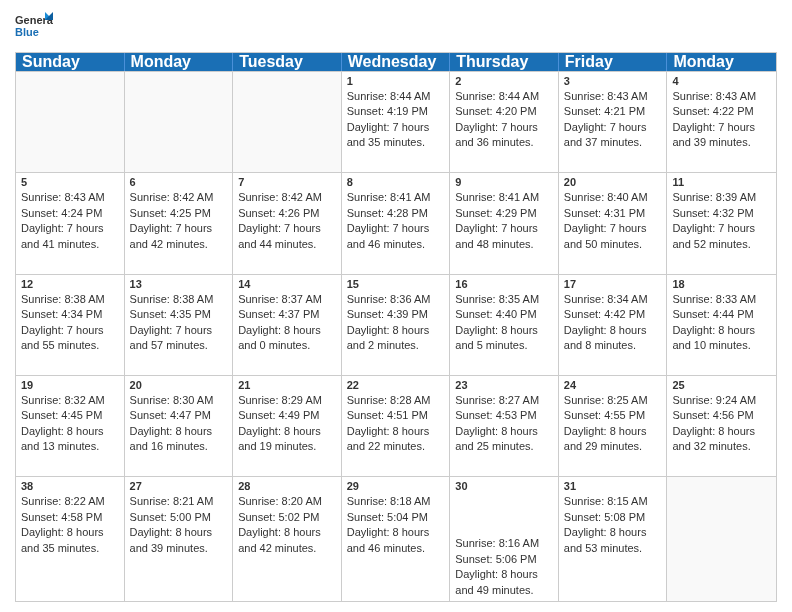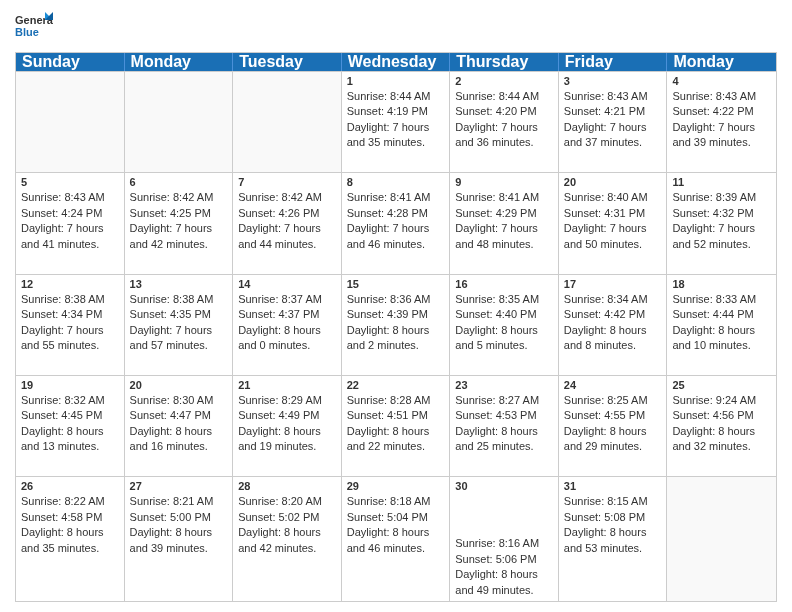--- a/index.html
+++ b/index.html
@@ -303,21 +303,21 @@
           <div class="cal-cell">
             <div class="day-number">25</div>
             <div class="day-info" style="white-space: pre-line;">Sunrise: 9:24 AM
 Sunset: 4:56 PM
 Daylight: 8 hours
 and 32 minutes.</div>
           </div>
         </div>
         <div class="cal-row">
           <div class="cal-cell">
-            <div class="day-number">26</div>
+            <div class="day-number">38</div>
             <div class="day-info" style="white-space: pre-line;">Sunrise: 8:22 AM
 Sunset: 4:58 PM
 Daylight: 8 hours
 and 35 minutes.</div>
           </div>
           <div class="cal-cell">
             <div class="day-number">27</div>
             <div class="day-info" style="white-space: pre-line;">Sunrise: 8:21 AM
 Sunset: 5:00 PM
 Daylight: 8 hours

